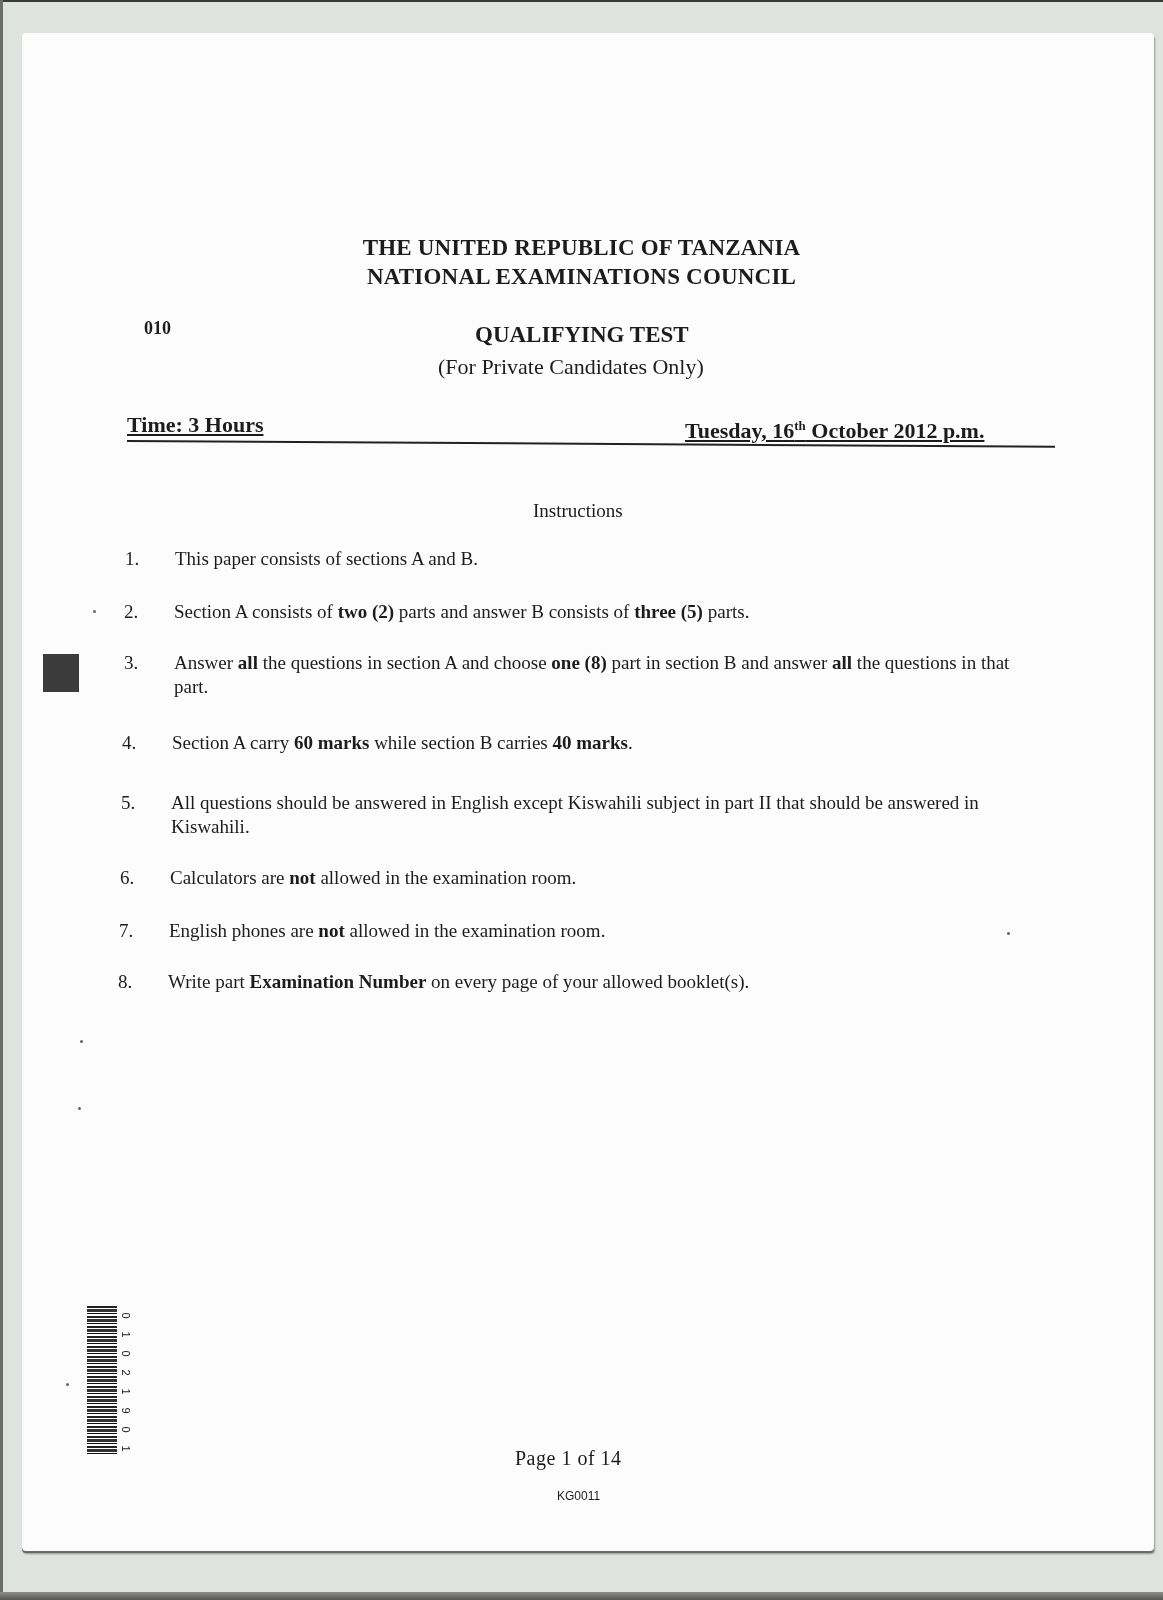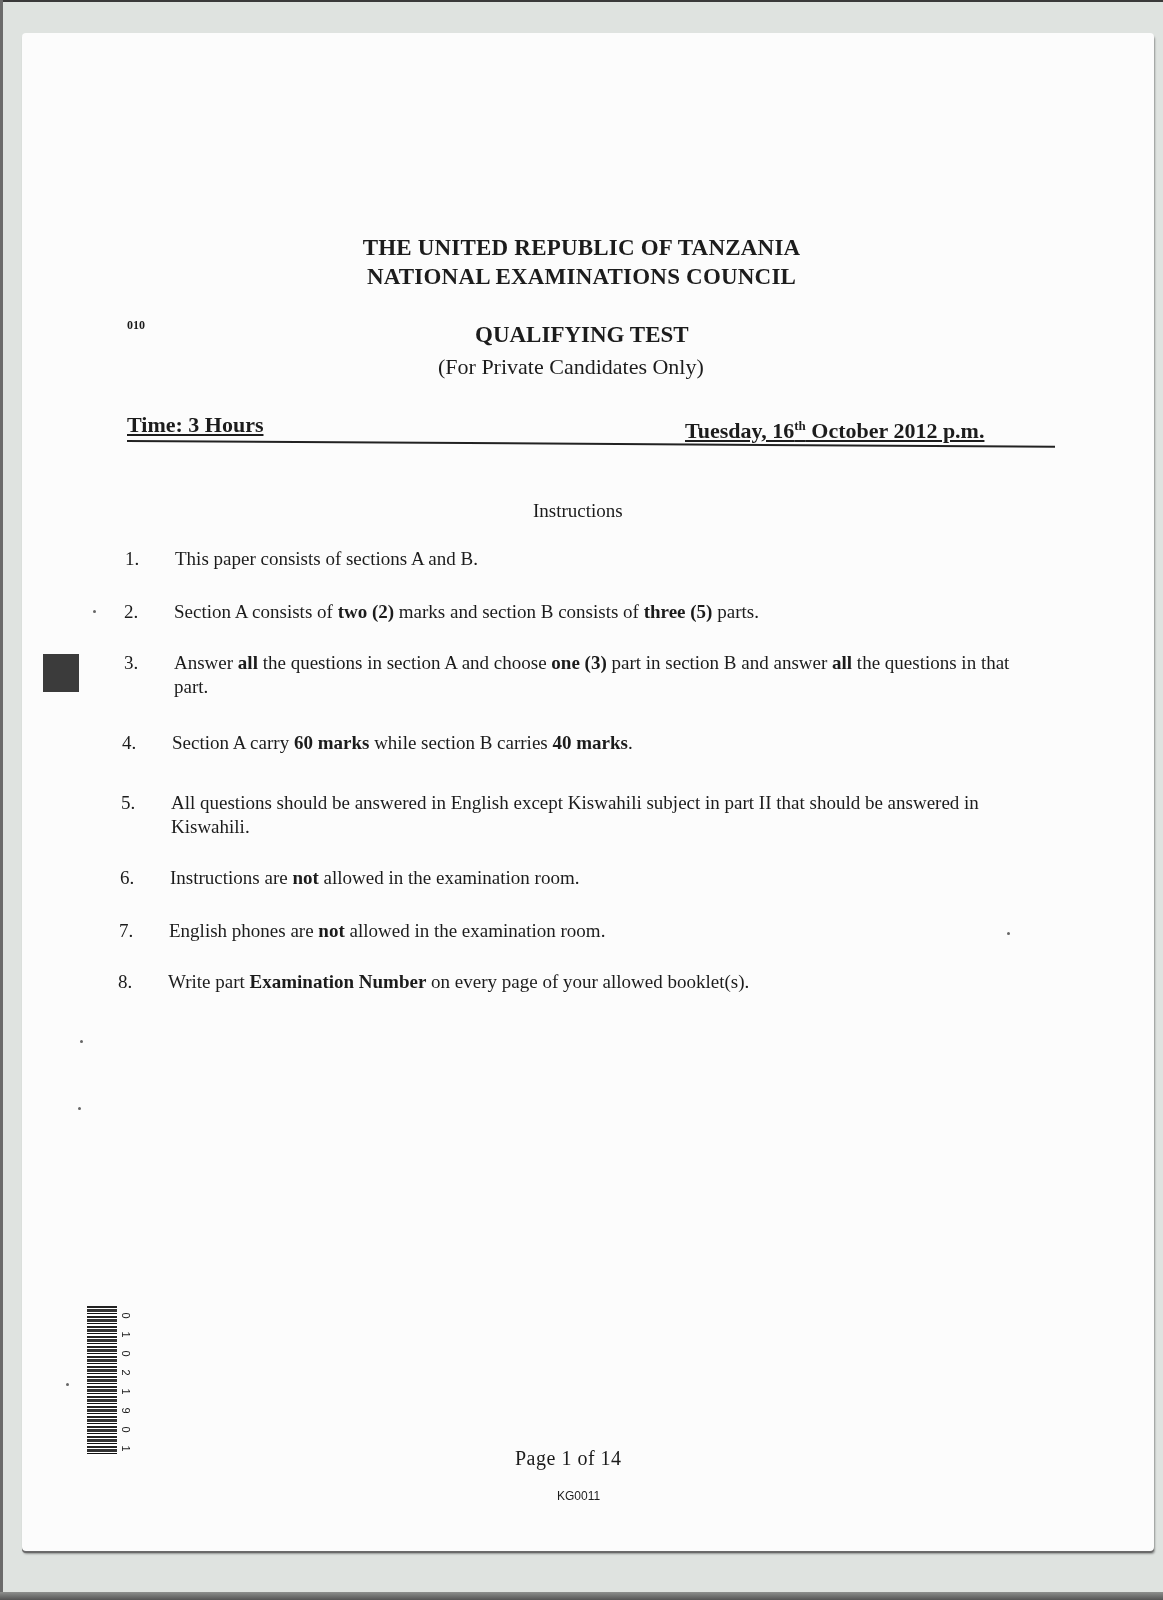--- a/index.html
+++ b/index.html
@@ -13,21 +13,21 @@
     .scan-bottom { position: absolute; left: 0; bottom: 0; width: 1163px; height: 8px; background: linear-gradient(#8d8f8d, #555); }
     .scan-left { position: absolute; left: 0; top: 0; width: 3px; height: 1600px; background: #6b6b6b; }
     .page {
       position: absolute; left: 22px; top: 33px; width: 1132px; height: 1518px;
       background: #fcfcfc;
       border-radius: 4px;
       box-shadow: 0 2px 0 #6a6a6a, 1px 3px 2px rgba(0,0,0,0.35);
     }
     .abs { position: absolute; white-space: nowrap; }
     .hdr { font-weight: bold; font-size: 23px; left: 0; width: 1163px; text-align: center; letter-spacing: 0.2px; }
-    .code { font-weight: bold; font-size: 12px; left: 127px; top: 318px; }
+    .code { font-weight: bold; font-size: 18px; left: 144px; top: 318px; }
     .title { font-weight: bold; font-size: 23px; left: 475px; top: 322px; }
     .subtitle { font-size: 22px; left: 438px; top: 354px; }
     .time { font-weight: bold; font-size: 22px; left: 127px; top: 412px; text-decoration: underline; }
     .date { font-weight: bold; font-size: 22px; left: 685px; top: 418px; text-decoration: underline; }
     .date sup { font-size: 13px; }
     .rule { position: absolute; left: 127px; top: 440px; width: 928px; height: 2px; background: #222; transform: rotate(0.35deg); transform-origin: left; }
     .instr-head { font-weight: normal; font-size: 19px; left: 533px; top: 500px; }
     .item { position: absolute; font-size: 19px; line-height: 24px; }
     .item .num { position: absolute; left: 0; top: 0; }
     .item .txt { position: absolute; left: 50px; top: 0; width: 840px; white-space: normal; }
@@ -66,37 +66,37 @@
 
 <div class="abs instr-head">Instructions</div>
 
 <div id="instr-list">
     <div class="item" style="left: 125px; top: 547px;">
       <span class="num">1.</span>
       <span class="txt"><span>This paper consists of sections A and B.</span></span>
     </div>
     <div class="item" style="left: 124px; top: 600px;">
       <span class="num">2.</span>
-      <span class="txt"><span>Section A consists of </span><b>two (2)</b><span> marks and section B consists of </span><b>three (5)</b><span> parts.</span></span>
+      <span class="txt"><span>Section A consists of </span><b>two (2)</b><span> parts and answer B consists of </span><b>three (5)</b><span> parts.</span></span>
     </div>
     <div class="item" style="left: 124px; top: 651px;">
       <span class="num">3.</span>
-      <span class="txt"><span>Answer </span><b>all</b><span> the questions in section A and choose </span><b>one (3)</b><span> part in section B and answer </span><b>all</b><span> the questions in that part.</span></span>
+      <span class="txt"><span>Answer </span><b>all</b><span> the questions in section A and choose </span><b>one (8)</b><span> part in section B and answer </span><b>all</b><span> the questions in that part.</span></span>
     </div>
     <div class="item" style="left: 122px; top: 731px;">
       <span class="num">4.</span>
       <span class="txt"><span>Section A carry </span><b>60 marks</b><span> while section B carries </span><b>40 marks</b><span>.</span></span>
     </div>
     <div class="item" style="left: 121px; top: 791px;">
       <span class="num">5.</span>
       <span class="txt"><span>All questions should be answered in English except Kiswahili subject in part II that should be answered in Kiswahili.</span></span>
     </div>
     <div class="item" style="left: 120px; top: 866px;">
       <span class="num">6.</span>
-      <span class="txt"><span>Instructions are </span><b>not</b><span> allowed in the examination room.</span></span>
+      <span class="txt"><span>Calculators are </span><b>not</b><span> allowed in the examination room.</span></span>
     </div>
     <div class="item" style="left: 119px; top: 919px;">
       <span class="num">7.</span>
       <span class="txt"><span>English phones are </span><b>not</b><span> allowed in the examination room.</span></span>
     </div>
     <div class="item" style="left: 118px; top: 970px;">
       <span class="num">8.</span>
       <span class="txt"><span>Write part </span><b>Examination Number</b><span> on every page of your allowed booklet(s).</span></span>
     </div>
   </div>

